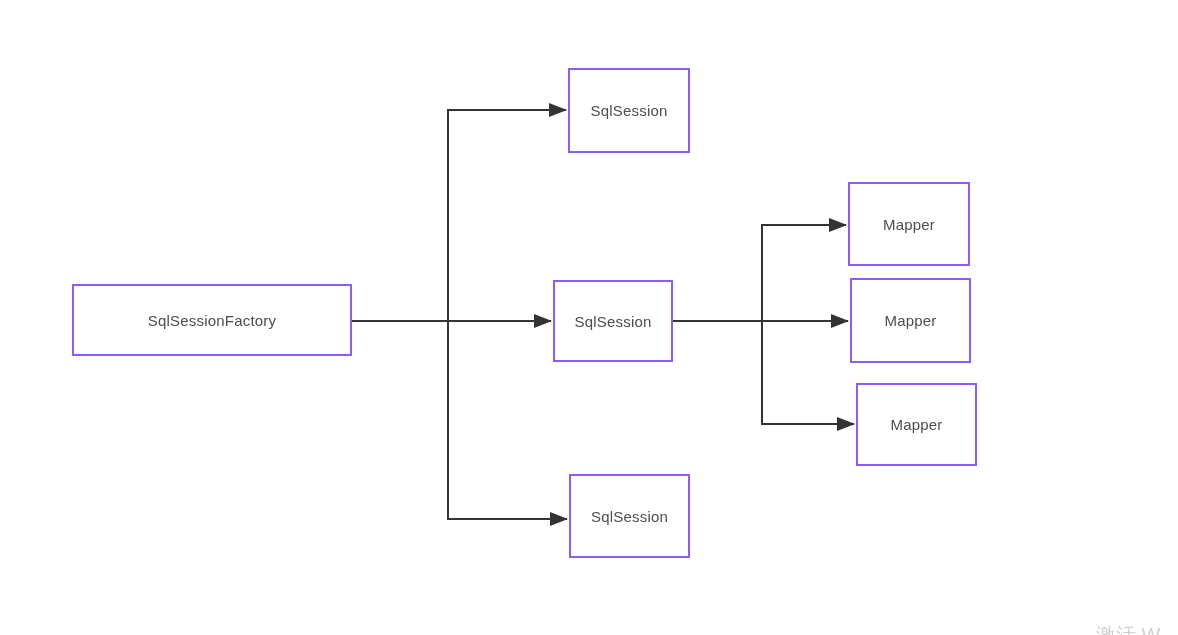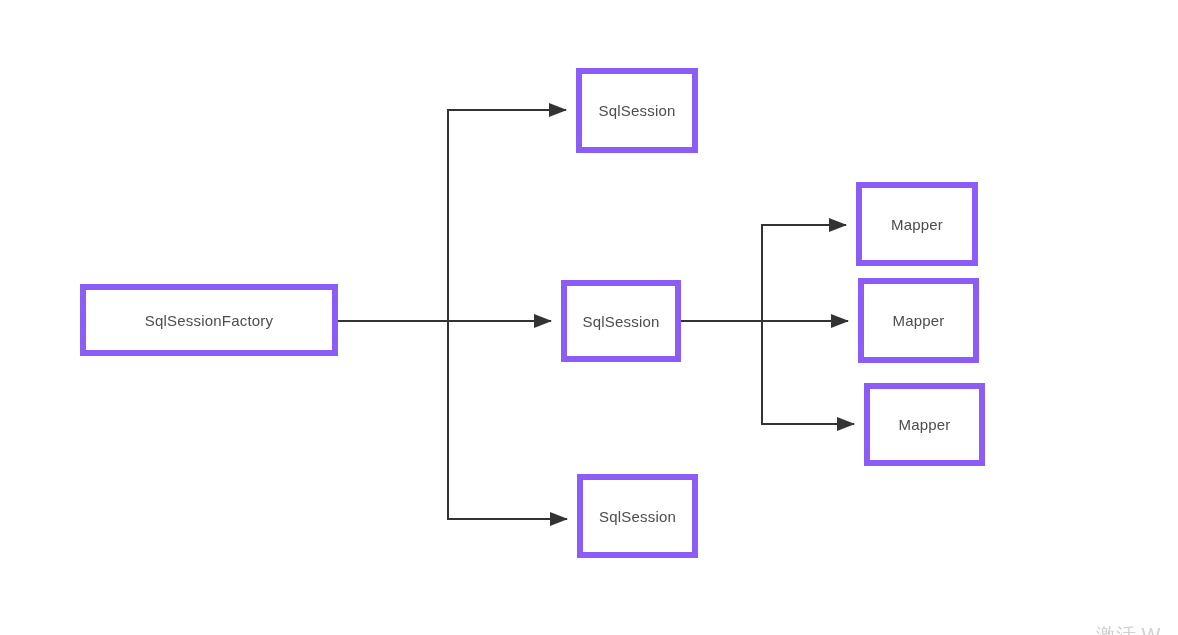--- a/index.html
+++ b/index.html
@@ -23,32 +23,31 @@
     height: 635px;
   }
   .edges polyline, .edges line {
     fill: none;
     stroke: #333333;
     stroke-width: 2;
   }
   .node {
     position: absolute;
     box-sizing: border-box;
-    border: 6px solid #8b5cf6;
+    border: 2px solid #8b5cf6;
     background: #ffffff;
     color: #4d4d4d;
     font-size: 15px;
     display: flex;
     align-items: center;
     justify-content: center;
     white-space: nowrap;
     letter-spacing: 0.2px;
-    margin-left: 8px;
   }
-  .n-factory     { left: 72px;  top: 284px; width: 258px; height: 72px; }
+  .n-factory     { left: 72px;  top: 284px; width: 280px; height: 72px; }
   .n-ss-top      { left: 568px; top: 68px;  width: 122px; height: 85px; }
   .n-ss-mid      { left: 553px; top: 280px; width: 120px; height: 82px; }
   .n-ss-bot      { left: 569px; top: 474px; width: 121px; height: 84px; }
   .n-mapper-top  { left: 848px; top: 182px; width: 122px; height: 84px; }
   .n-mapper-mid  { left: 850px; top: 278px; width: 121px; height: 85px; }
   .n-mapper-bot  { left: 856px; top: 383px; width: 121px; height: 83px; }
   .watermark {
     position: absolute;
     left: 1096px;
     top: 622px;

